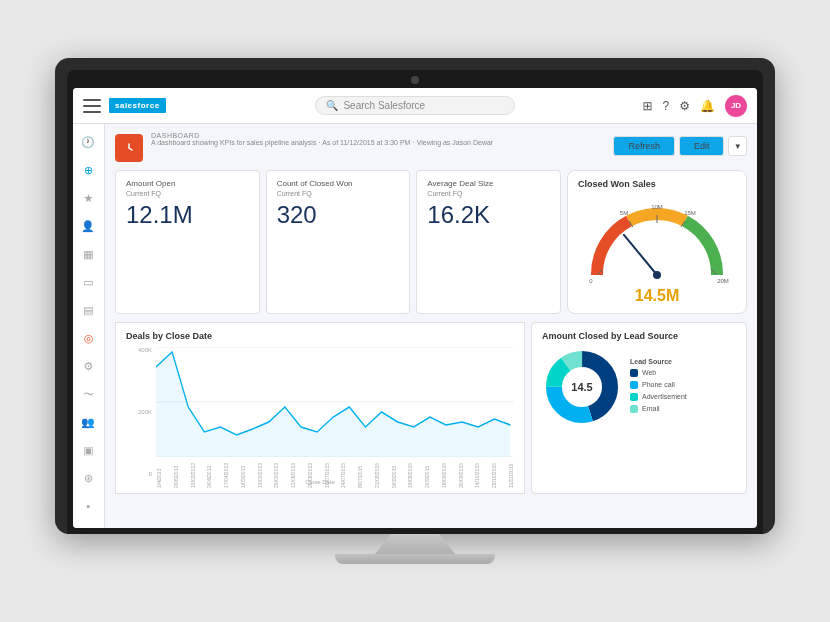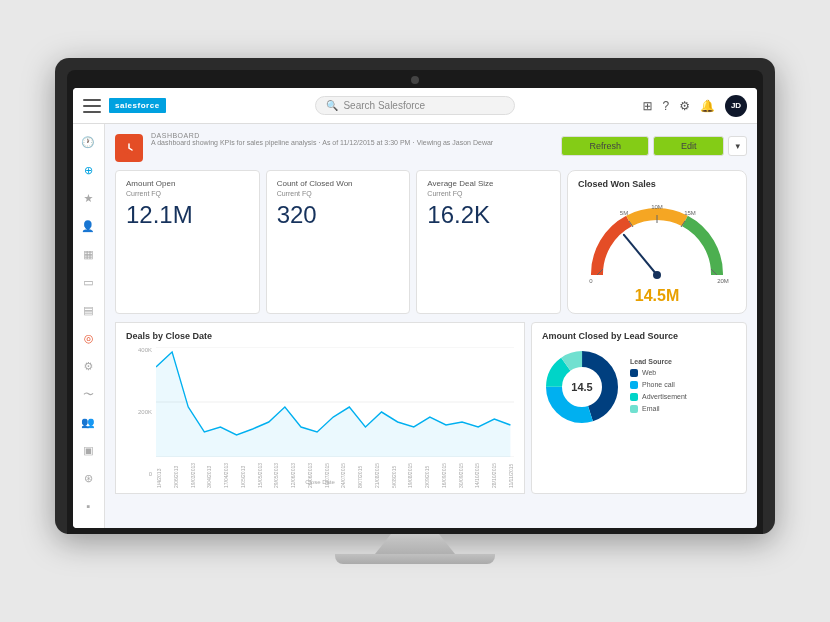--- a/index.html
+++ b/index.html
@@ -97,21 +97,21 @@
 
     .nav-right {
       display: flex;
       align-items: center;
       gap: 10px;
       margin-left: auto;
     }
     .nav-icon { font-size: 12px; color: #555; cursor: pointer; }
     .nav-avatar {
       width: 22px; height: 22px;
-      background: #0f172a;
+      background: #ec4899;
       border-radius: 50%;
       display: flex; align-items: center; justify-content: center;
       color: #fff; font-size: 8px; font-weight: bold; text-align: right;
     }
 
     
     .main-layout {
       display: flex;
       flex: 1;
     }
@@ -168,24 +168,24 @@
     .dash-subtitle { font-size: 7px; color: #888; }
 
     .dash-actions {
       display: flex;
       align-items: center;
       gap: 4px;
       margin-top: 4px;
     }
     .btn {
       font-size: 9px;
-      padding: 4px 27px;
+      padding: 4px 14px;
       border-radius: 3px;
       border: 1px solid #ddd;
-      background: #84cc16;
+      background: #0ea5e9;
       cursor: pointer;
       color: #444;
     }
     .btn-dropdown {
       padding: 4px 6px;
       border: 1px solid #ddd;
       border-radius: 3px;
       background: #fff;
       cursor: pointer;
       font-size: 9px;

